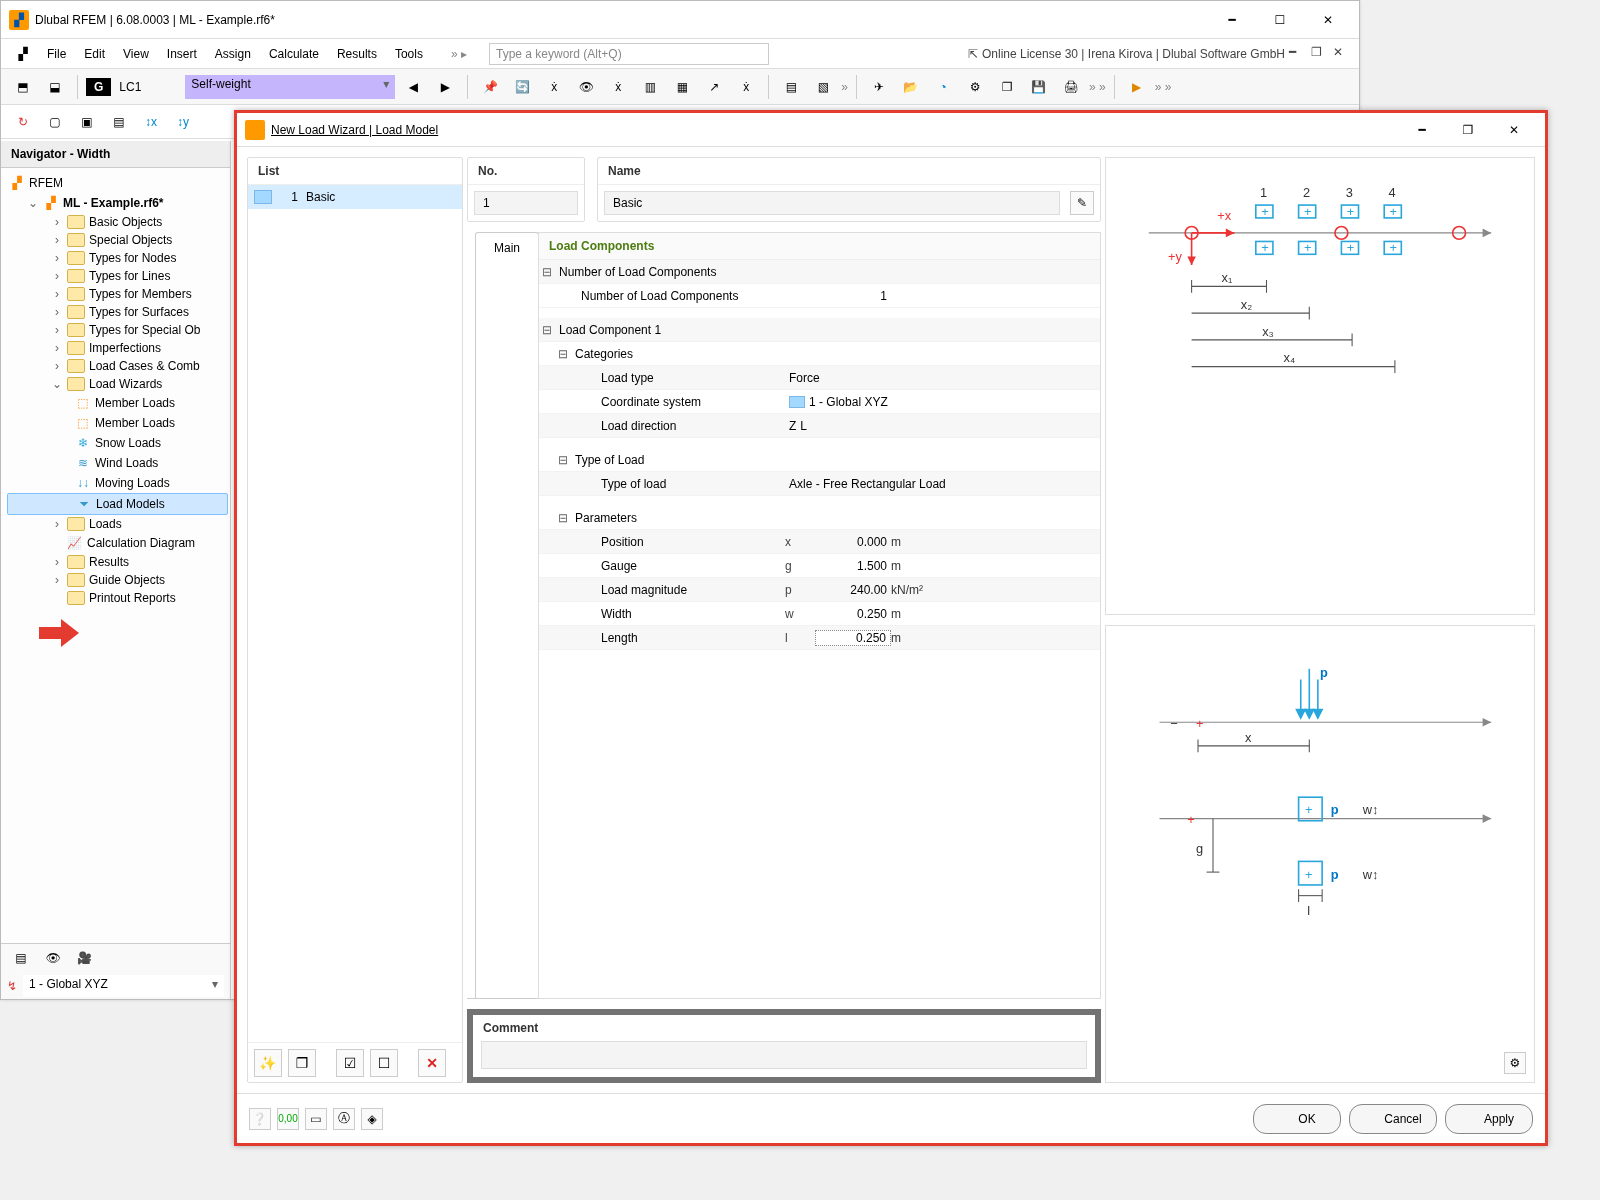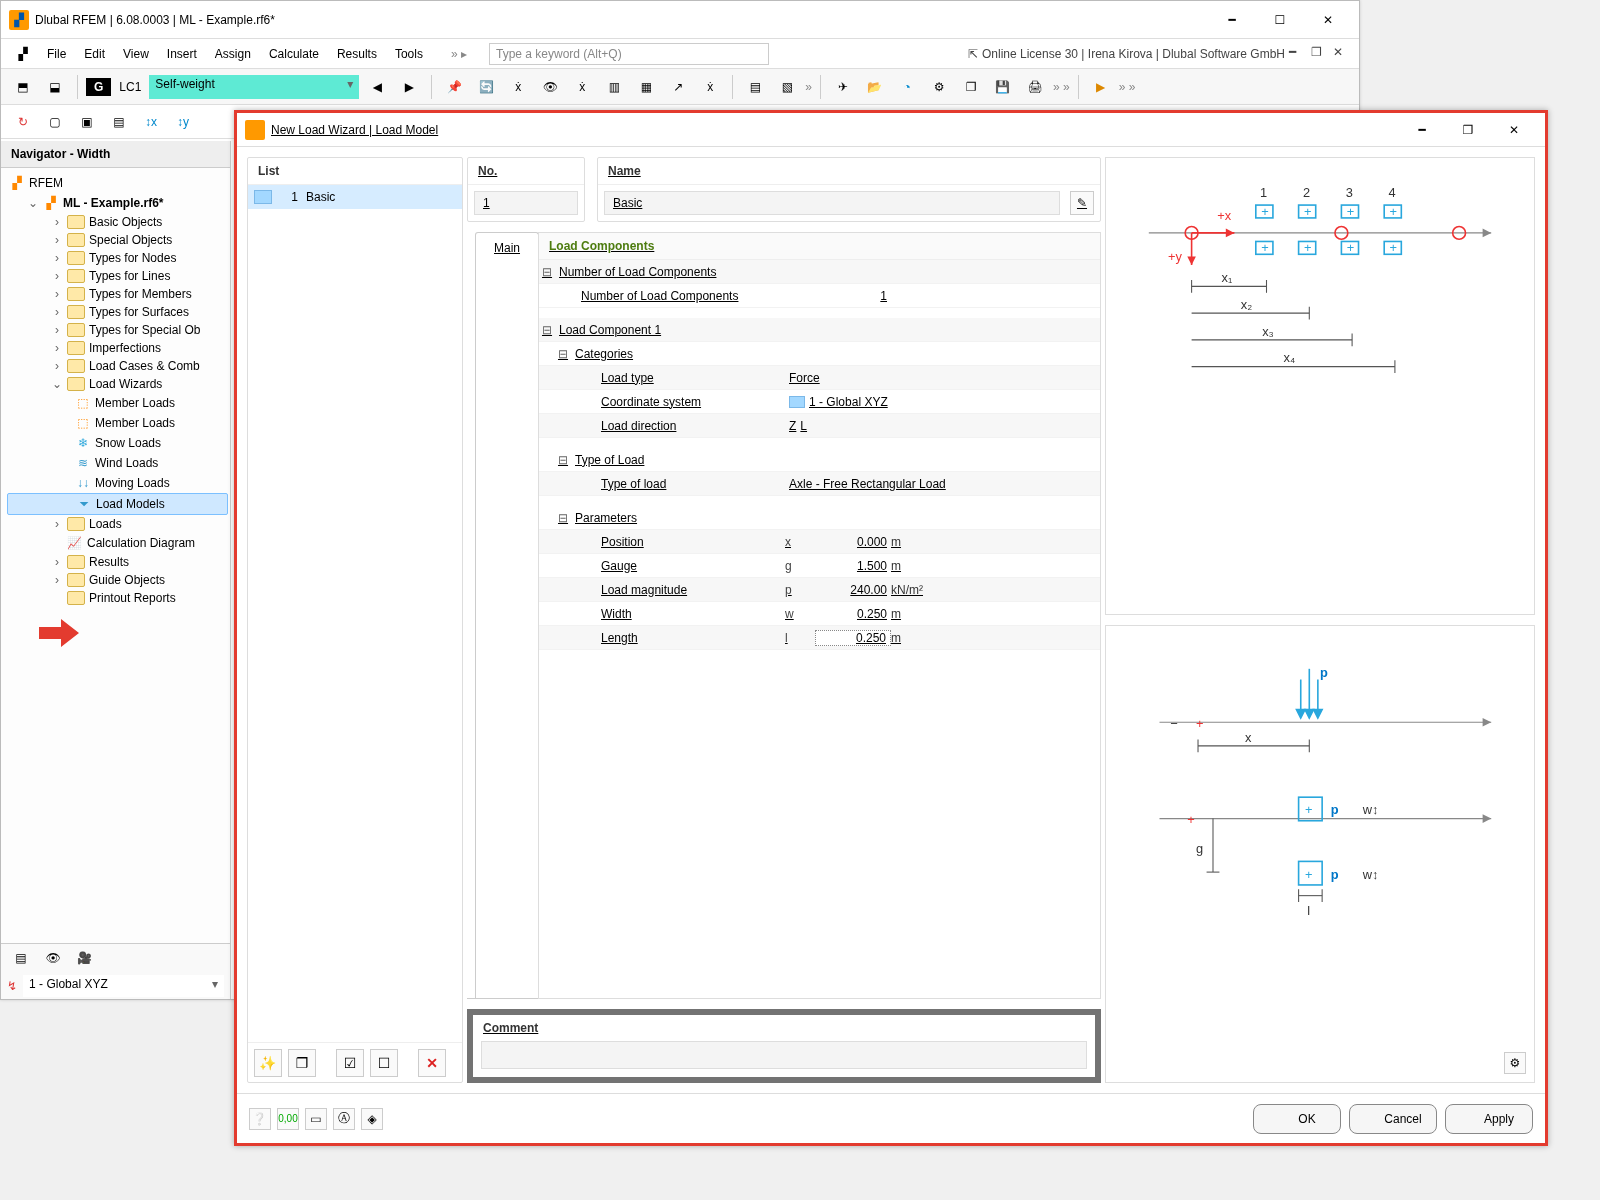--- a/index.html
+++ b/index.html
@@ -14,21 +14,21 @@
 .menubar { height:30px; display:flex; align-items:center; padding:0 8px; gap:2px; border-bottom:1px solid #ddd;}
 .menubar .menuitem { padding:4px 8px; }
 .menubar .right-status { margin-left:auto; display:flex; align-items:center; gap:4px; color:#444;}
 .searchph { color:#888; flex:0 0 280px; border:1px solid #ccc; height:22px; padding:2px 6px; display:flex; align-items:center; margin-left:20px;}
 .right-icon { width:18px; height:18px; }
 .toolbar { height:36px; display:flex; align-items:center; padding:0 8px; gap:4px; border-bottom:1px solid #ddd; background:#f7f7f7;}
 .tbtn { width:28px; height:28px; display:flex; align-items:center; justify-content:center; border:1px solid transparent; }
 .lcbox { display:flex; align-items:center; gap:4px; }
 .lcbox .lc-g { background:#000; color:#fff; padding:2px 8px; font-weight:bold;}
 .lcbox .lc-id { padding:2px 4px;}
-.lcbox .lc-name { width:210px; height:24px; padding:2px 6px; background:#5eead4;}
+.lcbox .lc-name { width:210px; height:24px; padding:2px 6px; background:#c4b5fd;margin-left:36px;}
 .tsep { width:1px; height:24px; background:#ccc; margin:0 4px;}
 
 .secondary-bar { height:34px; display:flex; align-items:center; padding:0 8px; gap:4px; border-bottom:1px solid #ddd;}
 
 .body-area { position:absolute; left:0; top:140px; bottom:0; width:230px; border-right:1px solid #ccc; background:#fdfdfd;}
 .nav-title { padding:6px 10px; font-weight:bold; background:#eee; border-bottom:1px solid #ccc;}
 .tree { padding:4px 2px 4px 6px; overflow:auto; position:absolute; top:28px; bottom:56px; left:0; right:0;}
 .tree .row { display:flex; align-items:center; gap:4px; padding:2px 2px 2px 0; white-space:nowrap;}
 .tree .ind0 { padding-left:2px;}
 .tree .ind1 { padding-left:20px;}
@@ -54,21 +54,21 @@
 .dialog .dtitle .spacer { flex:1;}
 .dialog .dbody { flex:1; display:flex; gap:4px; padding:10px; overflow:hidden;}
 .panel { background:#fff; border:1px solid #ddd; border-radius:2px;}
 .panel-head { padding:6px 10px; font-weight:600; color:#333; border-bottom:1px solid #eee;}
 .list-panel { width:216px; display:flex; flex-direction:column;}
 .list-body { flex:1; background:#fff;}
 .list-row { display:flex; align-items:center; height:24px; padding:0 6px; gap:8px;}
 .list-row.selected { background:#d6ecff;}
 .list-row .swatch { width:18px; height:14px; background:#a3d8ff; border:1px solid #7bb8e8;}
 .list-row .num { width:18px; text-align:right;}
-.mid-col { flex:1; display:flex; flex-direction:column; gap:10px; min-width:0;text-decoration:underline;}
+.mid-col { flex:1; display:flex; flex-direction:column; gap:10px; min-width:0;}
 .top-row { display:flex; gap:12px;}
 .no-panel { width:118px;}
 .name-panel { flex:1; display:flex; flex-direction:column;}
 .no-val, .name-val { padding:4px 8px; background:#f4f4f4; border:1px solid #ddd; margin:6px;}
 .name-val-wrap { display:flex; align-items:center; gap:4px; padding-right:6px;}
 .name-val { flex:1;}
 .editicon { width:24px; height:24px; border:1px solid #ccc; display:flex; align-items:center; justify-content:center; background:#fafafa;}
 .tabs { display:flex; border-bottom:1px solid #ccc; padding-left:8px;}
 .tab { padding:8px 18px; border:1px solid #ccc; border-bottom:none; background:#fff; margin-right:-1px; border-top-left-radius:3px; border-top-right-radius:3px;}
 .props { flex:1; border:1px solid #ddd; overflow:auto; background:#fff;}
@@ -89,21 +89,21 @@
 .comment-panel .chead { padding:6px 10px; font-weight:600; color:#333;}
 .comment-panel .cval { margin:0 8px 8px 8px; height:28px; background:#f4f4f4; border:1px solid #ddd;}
 
 .right-col { width:430px; display:flex; flex-direction:column; gap:10px;}
 .illus { flex:1; border:1px solid #ddd; background:#fff; position:relative;}
 .illus-caption { font-size:11px; color:#444; padding:4px 8px;}
 .illus svg { width:100%; }
 
 .dlg-bottom { height:50px; border-top:1px solid #ddd; display:flex; align-items:center; padding:0 12px; gap:8px;}
 .dlg-bottom .left-icons { display:flex; gap:6px;}
-.dlg-bottom .btn { width:88px; height:30px; border:1px solid #888; background:#f6f6f6; display:flex; align-items:center; justify-content:center; border-radius:8px;padding-left:20px;}
+.dlg-bottom .btn { width:88px; height:30px; border:1px solid #888; background:#f6f6f6; display:flex; align-items:center; justify-content:center; border-radius:13px;padding-left:20px;}
 .dlg-bottom .spacer { flex:1;}
 
 .list-bottom-icons { height:40px; border-top:1px solid #eee; display:flex; align-items:center; padding:0 6px; gap:6px;}
 .smicon { width:28px; height:28px; border:1px solid #ccc; display:flex; align-items:center; justify-content:center; background:#fafafa; font-size:14px;}
 .smicon.red { color:#d22; font-weight:bold;}
 
 .tiny-icon-img { width:22px; height:22px; border:1px solid #ccc; background:#fafafa; display:flex; align-items:center; justify-content:center;}
 </style>
 </head>
 <body>

